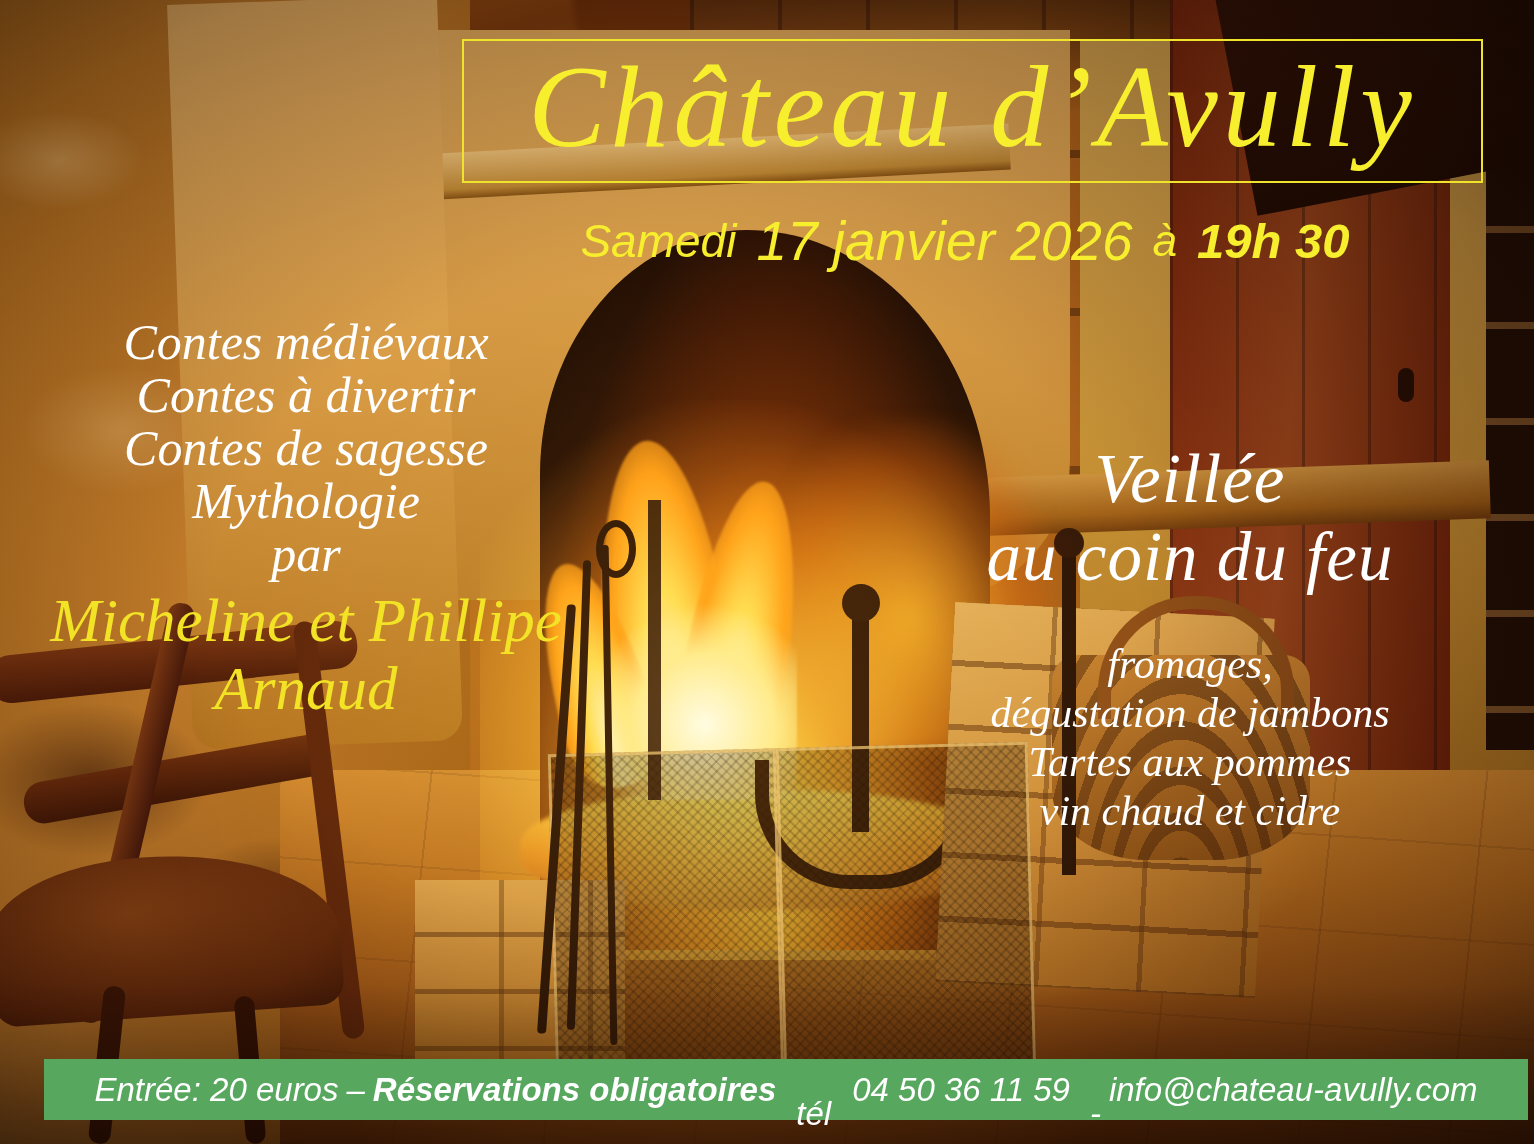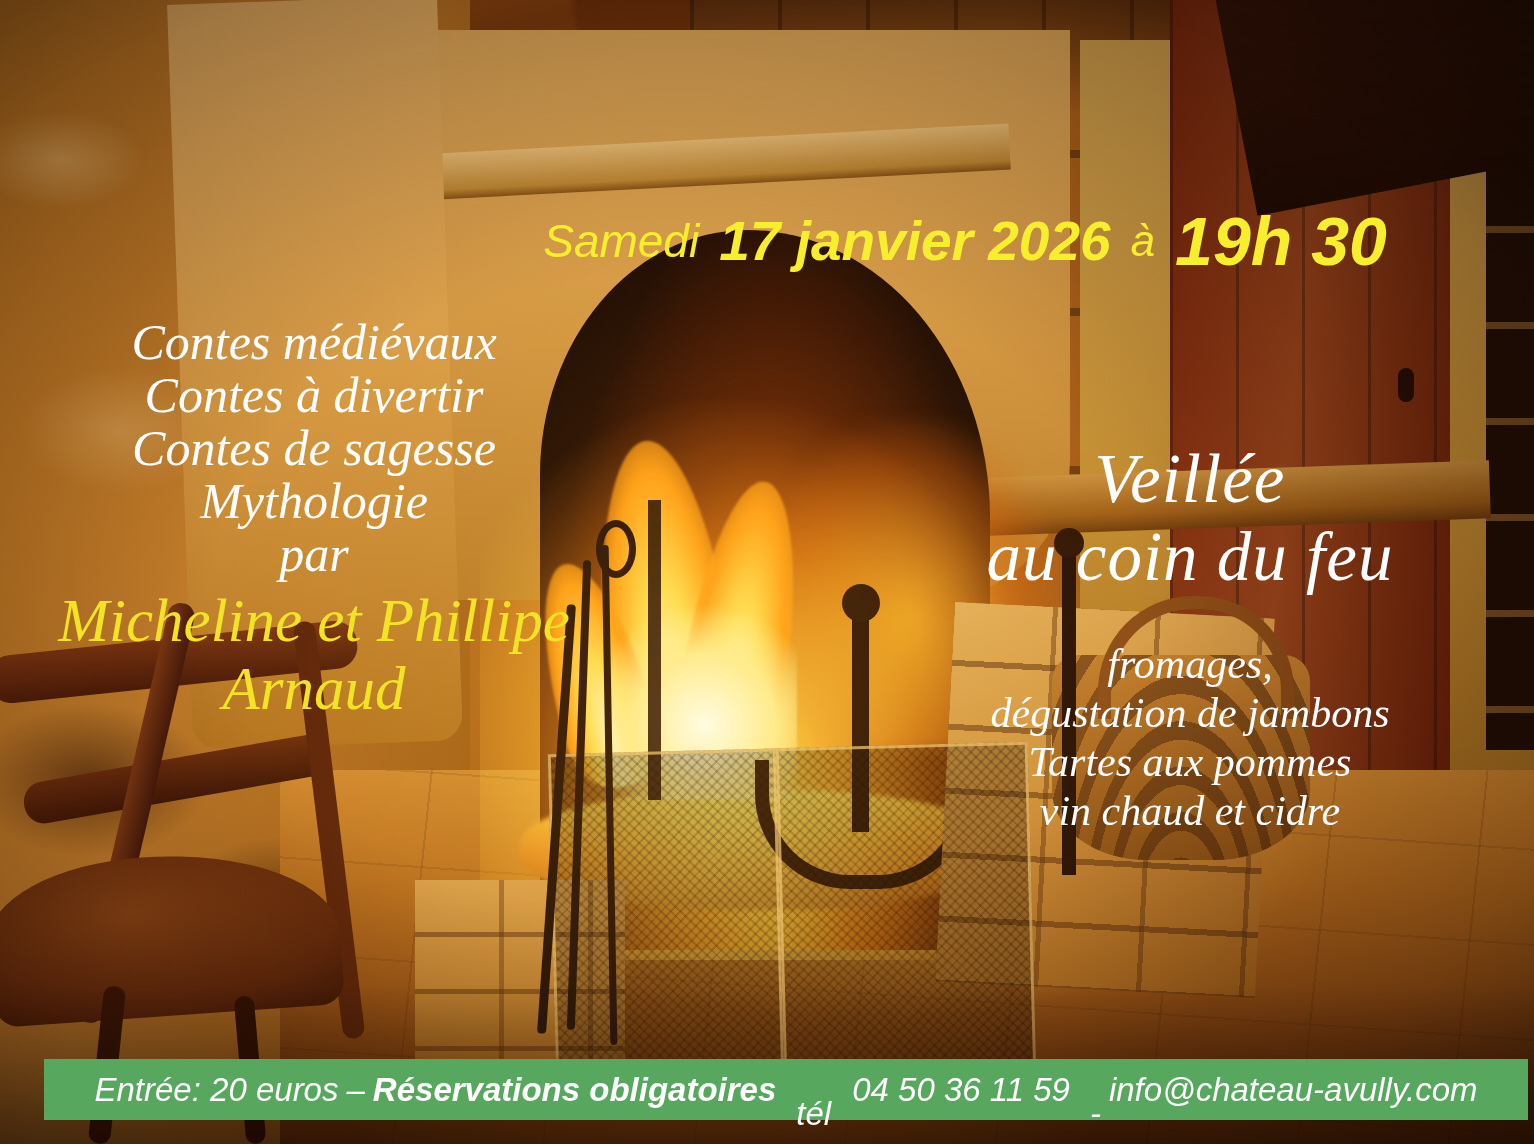--- a/index.html
+++ b/index.html
@@ -133,24 +133,24 @@
   
   .content{position:absolute;left:0;top:0;width:1534px;height:1144px;z-index:10;}
   .title-frame{position:absolute;left:462px;top:39px;width:1017px;height:140px;
     border:2px solid #efe32c;display:flex;align-items:center;justify-content:center;}
   .title-text{font-style:italic;font-size:116px;letter-spacing:5px;color:#f7ef2e;
     white-space:nowrap;line-height:1;transform:translateY(-4px);}
   .schedule{position:absolute;left:400px;top:203px;width:1130px;height:76px;
     display:flex;align-items:center;justify-content:center;gap:20px;white-space:nowrap;
     font-family:"Liberation Sans",sans-serif;font-style:italic;color:#f7ef2e;}
   .schedule .day{font-size:46px;font-weight:400;}
-  .schedule .date{font-size:55px;font-weight:700;}
+  .schedule .date{font-size:55px;font-weight:400;}
   .schedule .prep{font-size:44px;font-weight:400;}
-  .schedule .time{font-size:68px;font-weight:700;}
-  .program{position:absolute;left:8px;top:316px;width:612px;text-align:center;
+  .schedule .time{font-size:49px;font-weight:700;}
+  .program{position:absolute;left:0;top:316px;width:612px;text-align:center;
     font-style:italic;color:#ffffff;}
   .program .pline{font-size:50px;line-height:53px;}
   .presenters{margin-top:6px;color:#f2e326;}
   .presenters .name{font-size:61px;line-height:68px;}
   .event-head{position:absolute;left:930px;top:440px;width:520px;text-align:center;
     font-style:italic;color:#ffffff;}
   .event-head .eline{font-size:69px;line-height:78px;letter-spacing:1px;white-space:nowrap;}
   .menu{position:absolute;left:928px;top:640px;width:524px;text-align:center;
     font-style:italic;color:#ffffff;}
   .menu .mline{font-size:42px;line-height:49px;white-space:nowrap;}
@@ -215,20 +215,23 @@
     <div class="shape chair-stile2"></div>
     <div class="shape chair-seat"></div>
     <div class="shape chair-leg"></div>
     <div class="shape chair-leg2"></div>
     <div class="shape vignette"></div>
     <div class="shape warm-glow"></div>
   </div>
 
   <div class="content">
 
+    <div class="title-frame">
+      <div class="title-text">Château d’Avully</div>
+    </div>
 
     <div class="schedule">
       <span class="day">Samedi</span>
       <span class="date">17 janvier 2026</span>
       <span class="prep">à</span>
       <span class="time">19h 30</span>
     </div>
 
     <div class="program">
       <div class="pline">Contes médiévaux</div>

